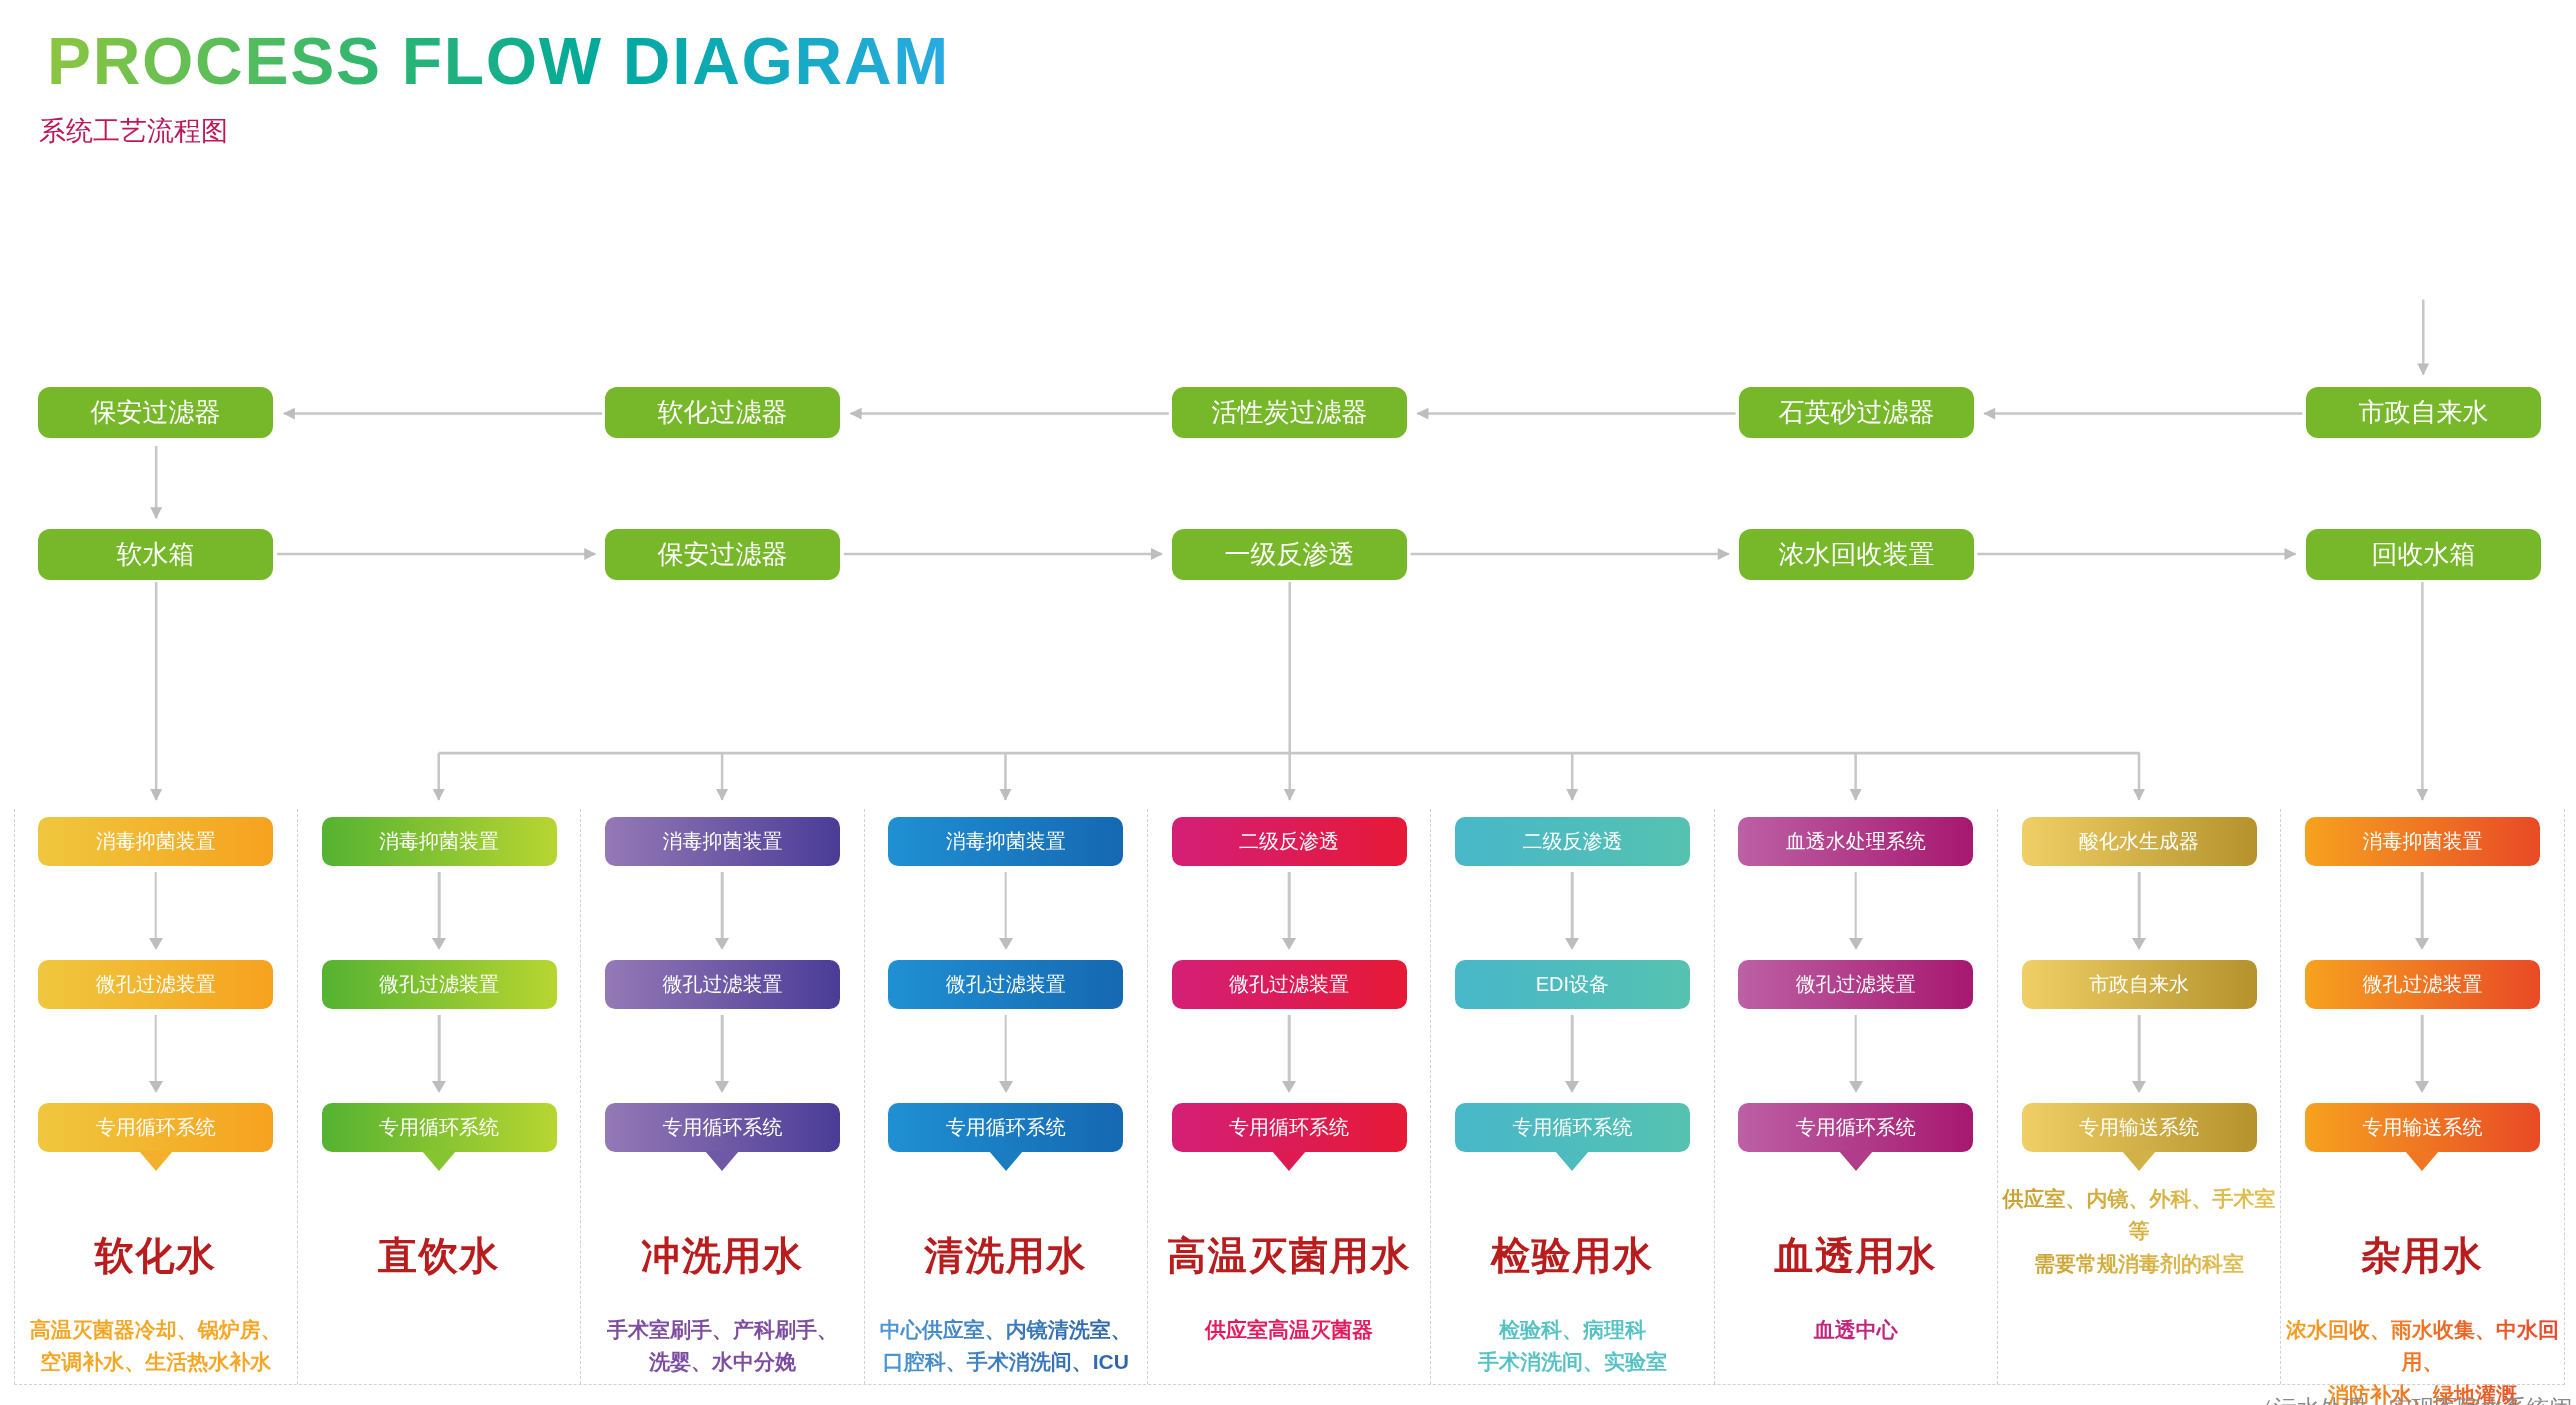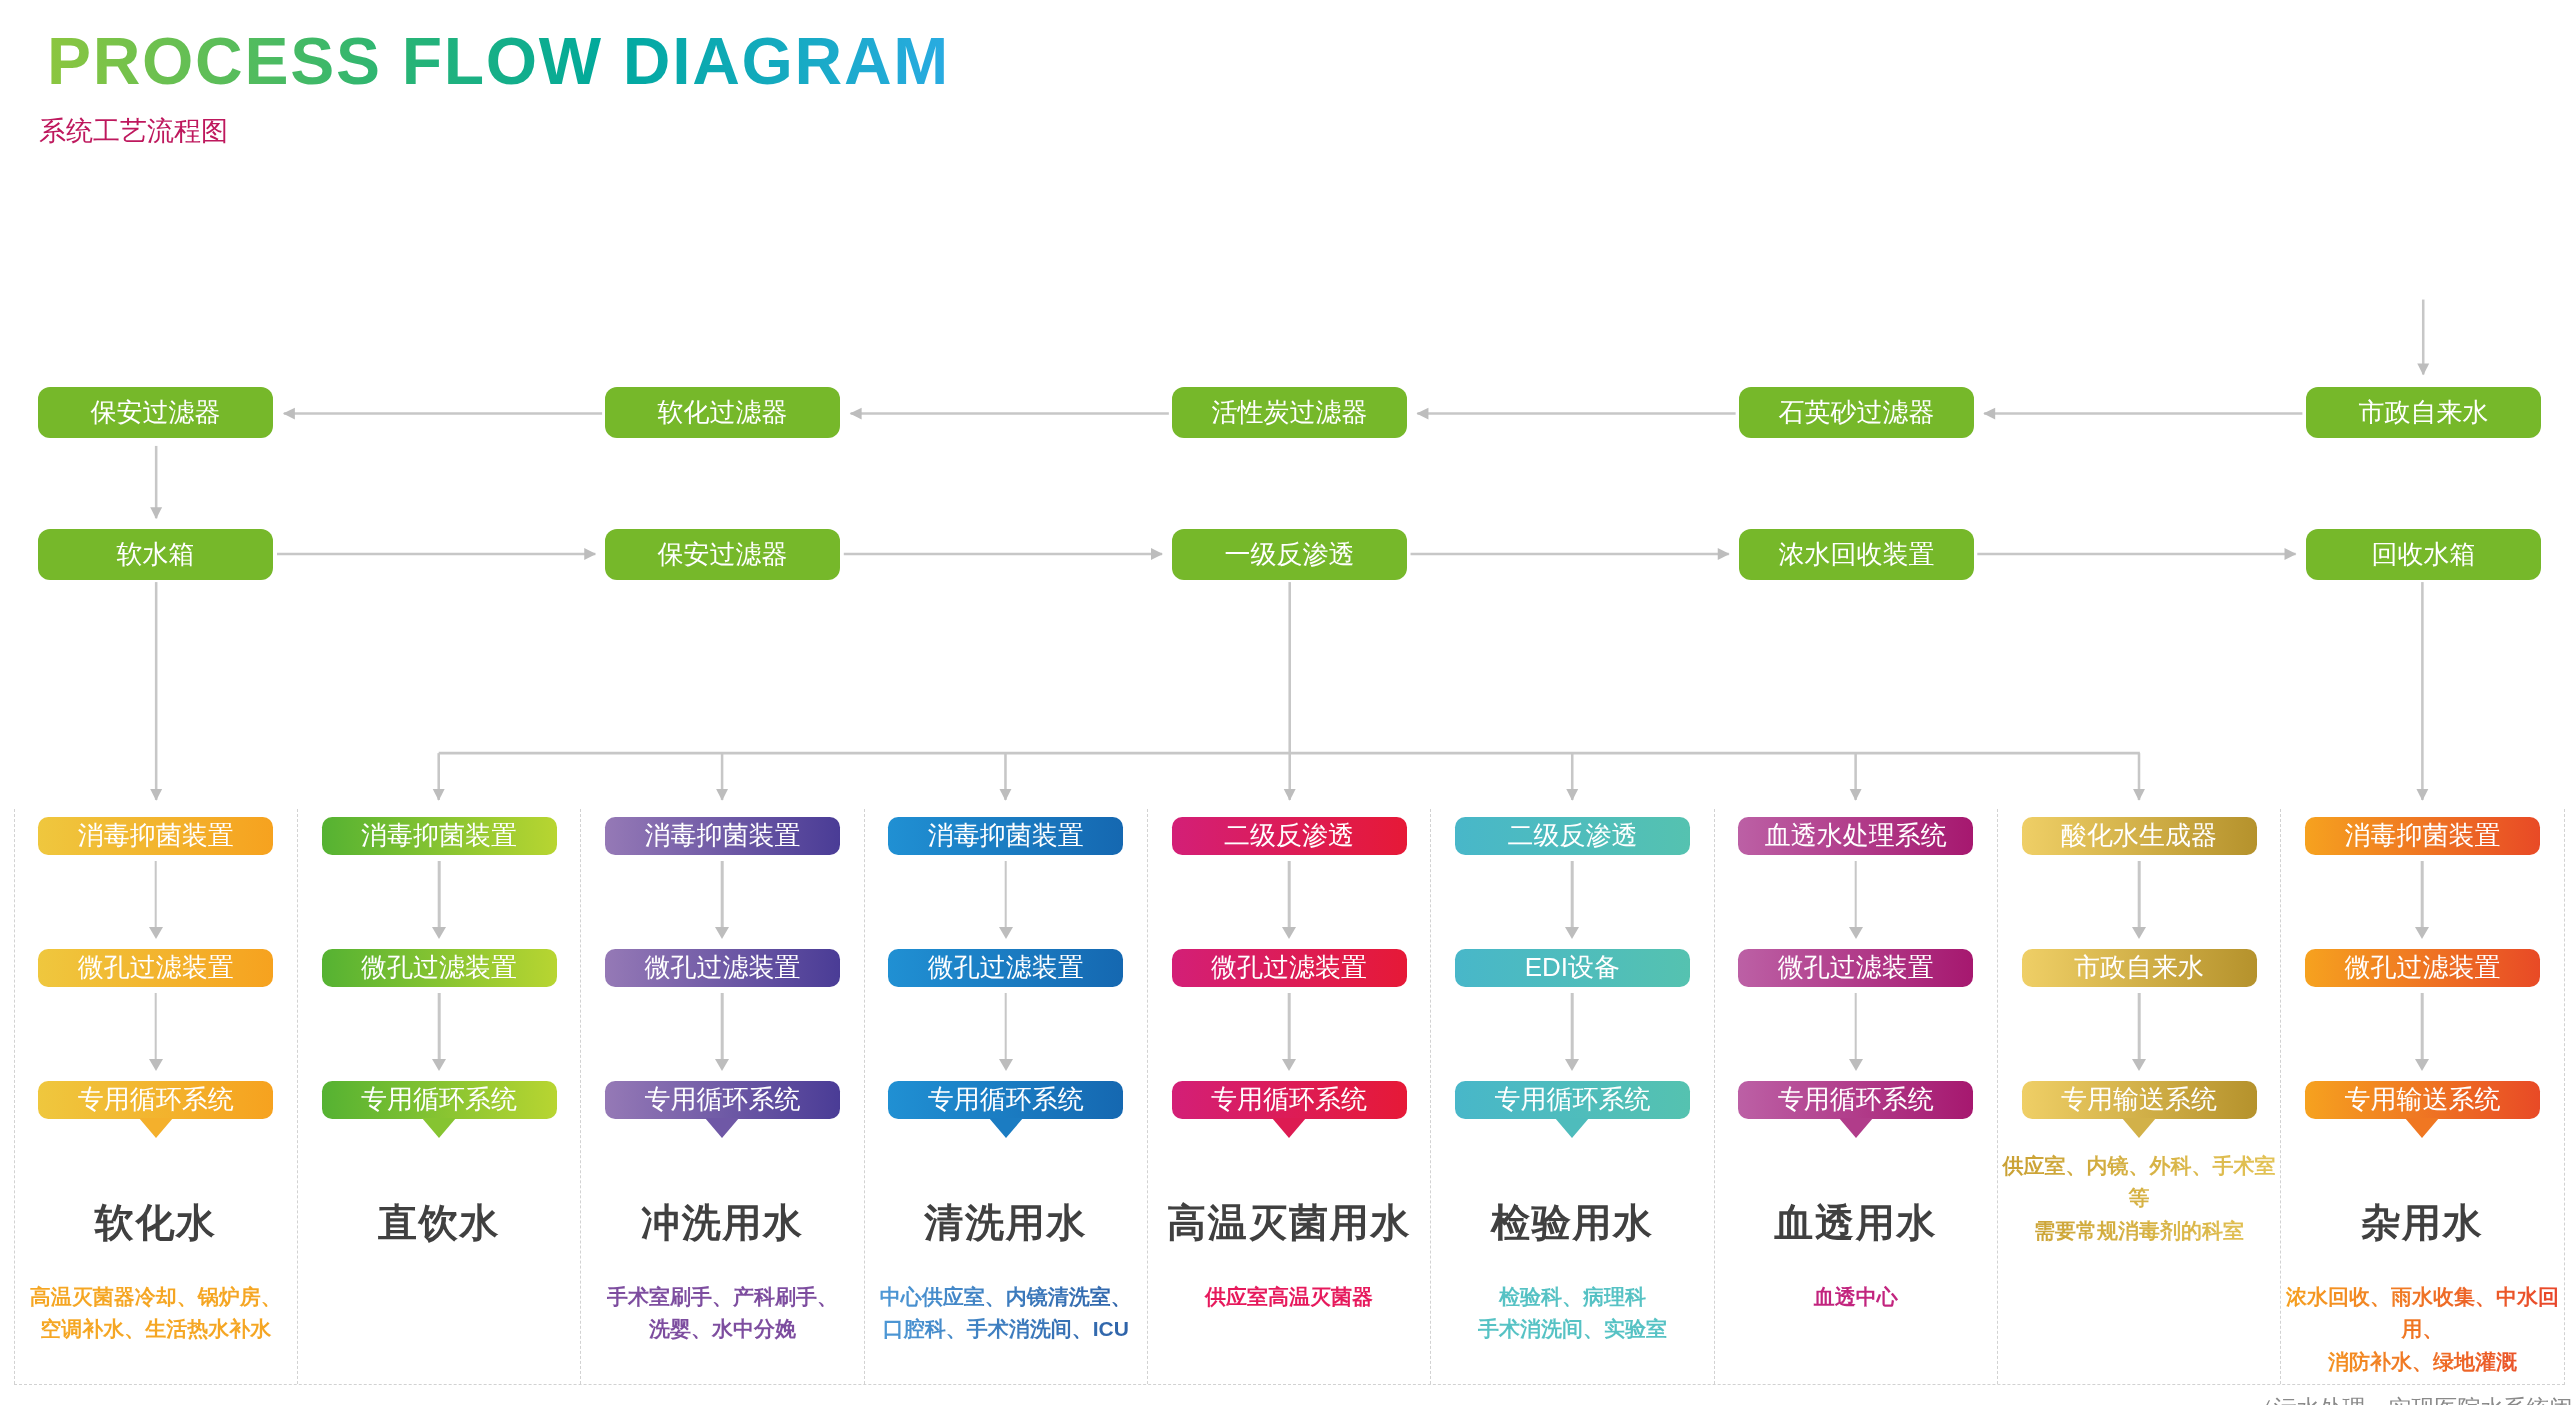--- a/index.html
+++ b/index.html
@@ -19,32 +19,32 @@
   svg.connectors line{stroke:#C7C7C7;stroke-width:3;}
   
   .frow{position:absolute;left:38px;width:2503px;height:51px;display:flex;justify-content:space-between;gap:48px;}
   .frow.r1{top:387px;}  .frow.r2{top:529px;}
   .gbox{width:235px;height:51px;background:#76B82A;border-radius:12px;color:#fff;
         display:flex;align-items:center;justify-content:center;font-size:26px;}
   
   .columns{position:absolute;left:13.6px;top:809px;width:2550px;height:575px;display:flex;
            border-right:1.7px dashed #D2D2D2;border-bottom:1.7px dashed #D2D2D2;}
   .column{flex:1 1 0;border-left:1.7px dashed #D2D2D2;position:relative;}
-  .cbox{position:relative;width:235px;height:38px;margin:0 auto;border-radius:10.2px;color:#fff;
-        display:flex;align-items:center;justify-content:center;font-size:26px;
+  .cbox{position:relative;width:235px;height:49px;margin:0 auto;border-radius:10.2px;color:#fff;
+        display:flex;align-items:center;justify-content:center;font-size:20px;
         background:linear-gradient(90deg,var(--g1),var(--g2));}
   .cbox.b1{margin-top:7.7px;}
   .varrow{position:relative;height:94px;width:100%;}
   .varrow::before{content:"";position:absolute;left:50%;top:6.8px;width:2.6px;height:66px;
                   transform:translateX(-50%);background:#C7C7C7;}
   .varrow::after{content:"";position:absolute;left:50%;top:72px;transform:translateX(-50%);
                  border:7.7px solid transparent;border-top:12.8px solid #BDBDBD;border-bottom:0;}
   .cbox.tailed::after{content:"";position:absolute;left:50%;top:100%;transform:translateX(-50%);
                  border:17px solid transparent;border-top:20.4px solid var(--tail);border-bottom:0;margin-top:-0.9px;}
-  .col-title{margin-top:77px;text-align:center;font-size:39px;font-weight:bold;color:#404040;letter-spacing:1.7px;}
+  .col-title{margin-top:77px;text-align:center;font-size:39px;font-weight:bold;color:#b91c1c;letter-spacing:1.7px;}
   .col-desc{margin-top:31px;text-align:center;font-size:21px;line-height:1.55;font-weight:bold;
             white-space:pre-line;color:var(--d1);}
   @supports ((-webkit-background-clip:text) or (background-clip:text)){
     .col-desc{background:linear-gradient(90deg,var(--d1),var(--d2));
               -webkit-background-clip:text;background-clip:text;color:transparent;}
   }
   
   .bottom-note{position:absolute;left:2247px;width:329px;top:1393px;text-align:center;
                font-size:23px;color:#8a8a8a;}
 </style>

